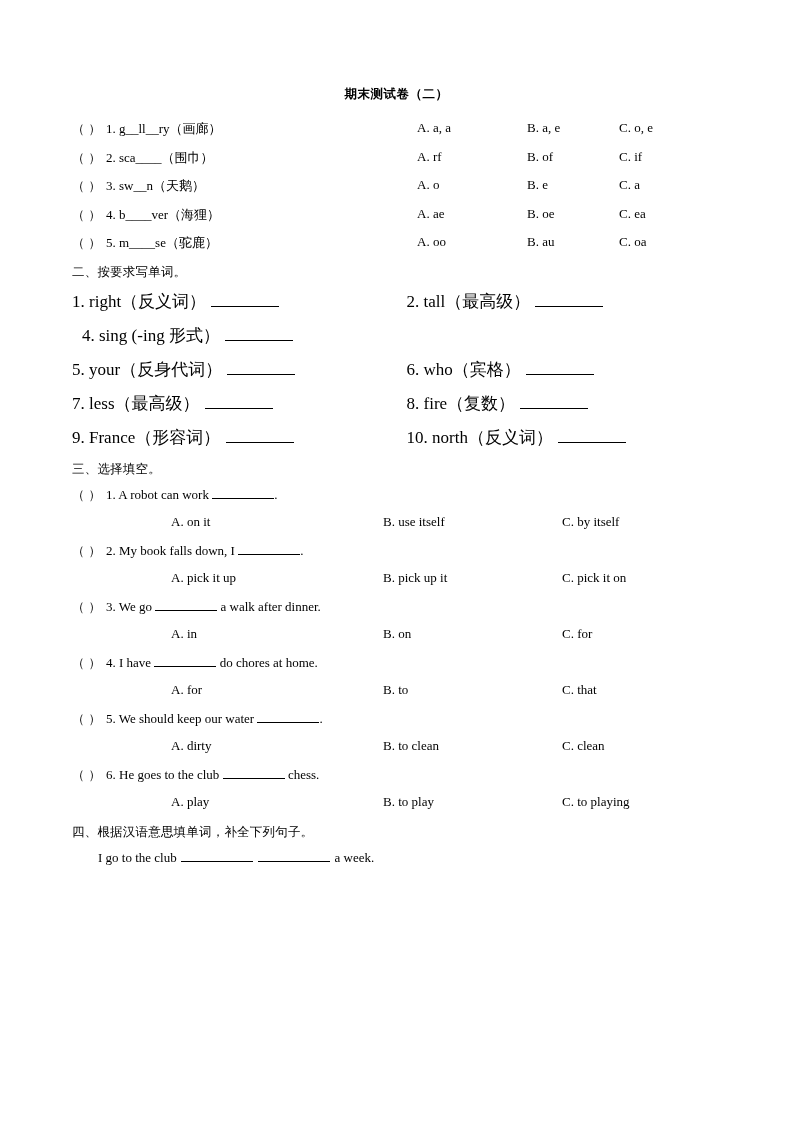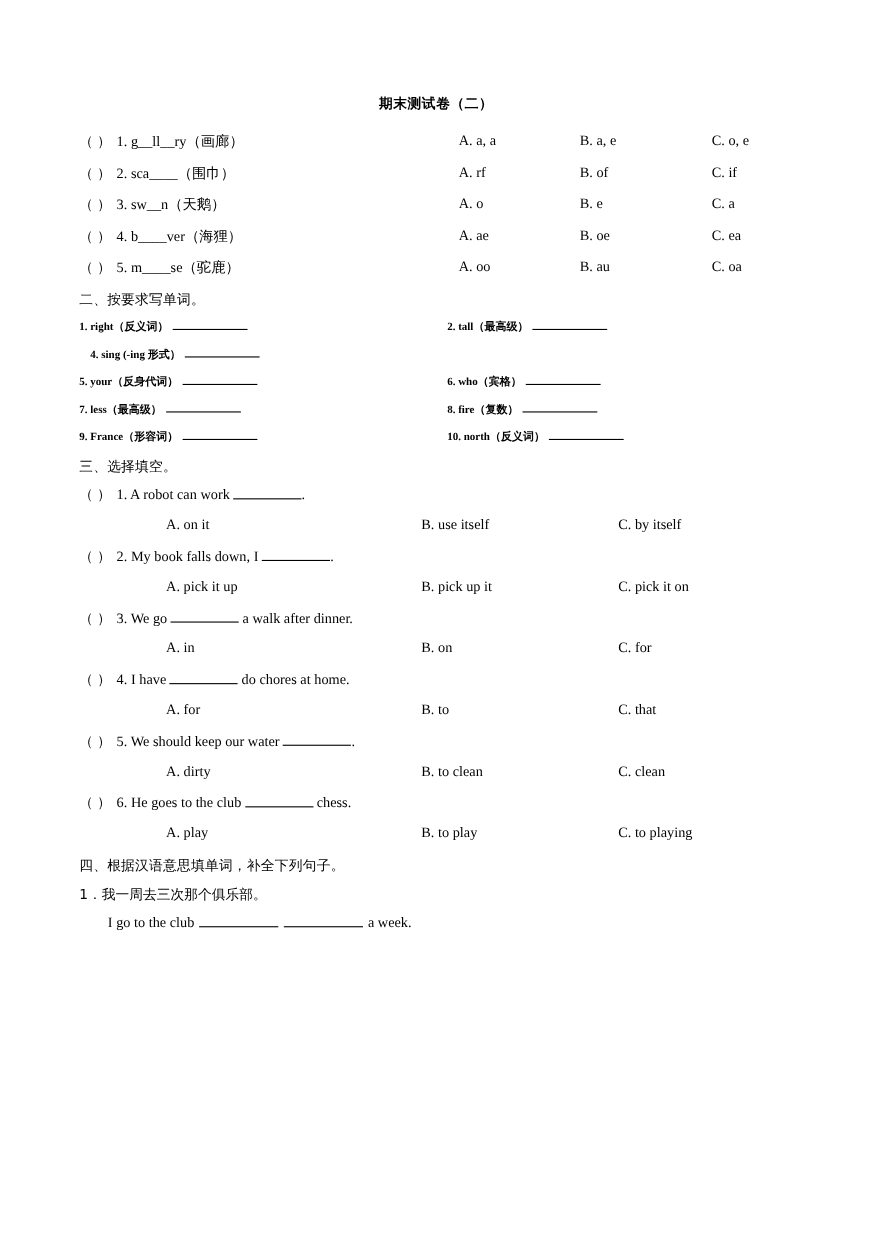--- a/index.html
+++ b/index.html
@@ -46,29 +46,28 @@
     flex: 0 0 34px;
     font-size: 13px;
   }
   .stem {
     flex: 0 0 auto;
     white-space: nowrap;
   }
   
   .opt-a { position: absolute; left: 345px; }
   .opt-b { position: absolute; left: 455px; }
-  .opt-c { position: absolute; left: 575px; }
+  .opt-c { position: absolute; left: 547px; }
   .q-row.rel { position: relative; }
 
   
   .two-col {
     display: flex;
-    font-size: 10px;
+    font-size: 17px;
     margin-bottom: 11px;
-    font-weight: bold;
   }
   .two-col > div {
     width: 50%;
     box-sizing: border-box;
   }
   .two-col .col2 { padding-left: 10px; }
   .blank-s { display: inline-block; border-bottom: 1px solid #000; width: 68px; height: 0.85em; margin: 0 1px; }
   .blank-m { display: inline-block; border-bottom: 1px solid #000; width: 72px; height: 0.85em; margin: 0 1px; }
 
   
@@ -76,21 +75,21 @@
     position: relative;
     font-size: 13px;
     margin-bottom: 10px;
   }
   .s3-opts {
     position: relative;
     font-size: 13px;
     height: 18px;
     margin-bottom: 11px;
   }
-  .s3-opts .oa { position: absolute; left: 79px; }
+  .s3-opts .oa { position: absolute; left: 99px; }
   .s3-opts .ob { position: absolute; left: 311px; }
   .s3-opts .oc { position: absolute; left: 490px; }
   .inline-blank {
     display: inline-block;
     border-bottom: 1px solid #000;
     width: 62px;
     height: 0.85em;
   }
 
   
@@ -249,18 +248,17 @@
     <span class="paren cn">（  ）</span><span>6. He goes to the club </span><span class="inline-blank"></span><span> chess.</span>
   </div>
   <div class="s3-opts">
     <span class="oa">A. play</span>
     <span class="ob">B. to play</span>
     <span class="oc">C. to playing</span>
   </div>
 
   <div class="section-heading cn">四、根据汉语意思填单词，补全下列句子。</div>
 
-  <div class="s4-line cn">1．我一周去三次那个俱乐部。</div>
   <div class="s4-answer">
     <span>I go to the club </span><span class="blank-m"></span><span> </span><span class="blank-m"></span><span> a week.</span>
   </div>
 
 </div>
 
 </body></html>

